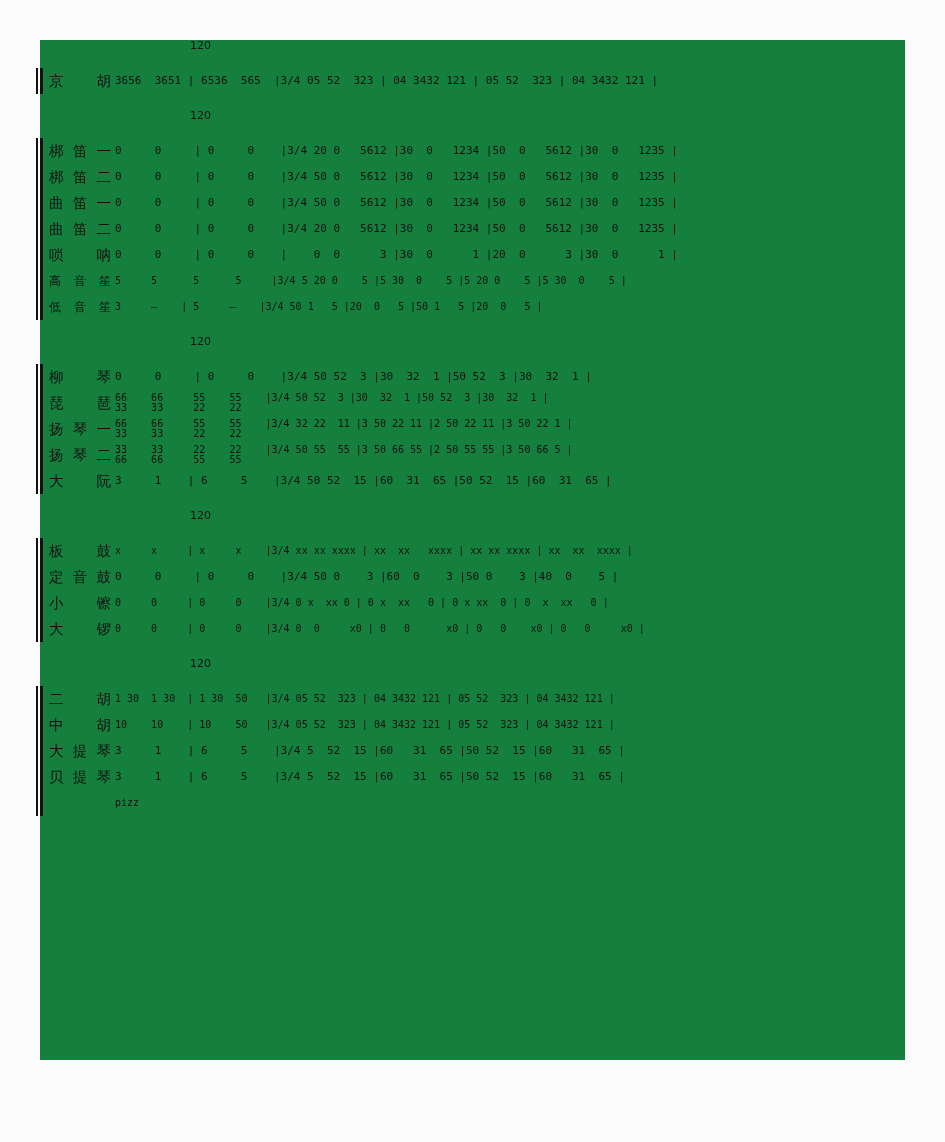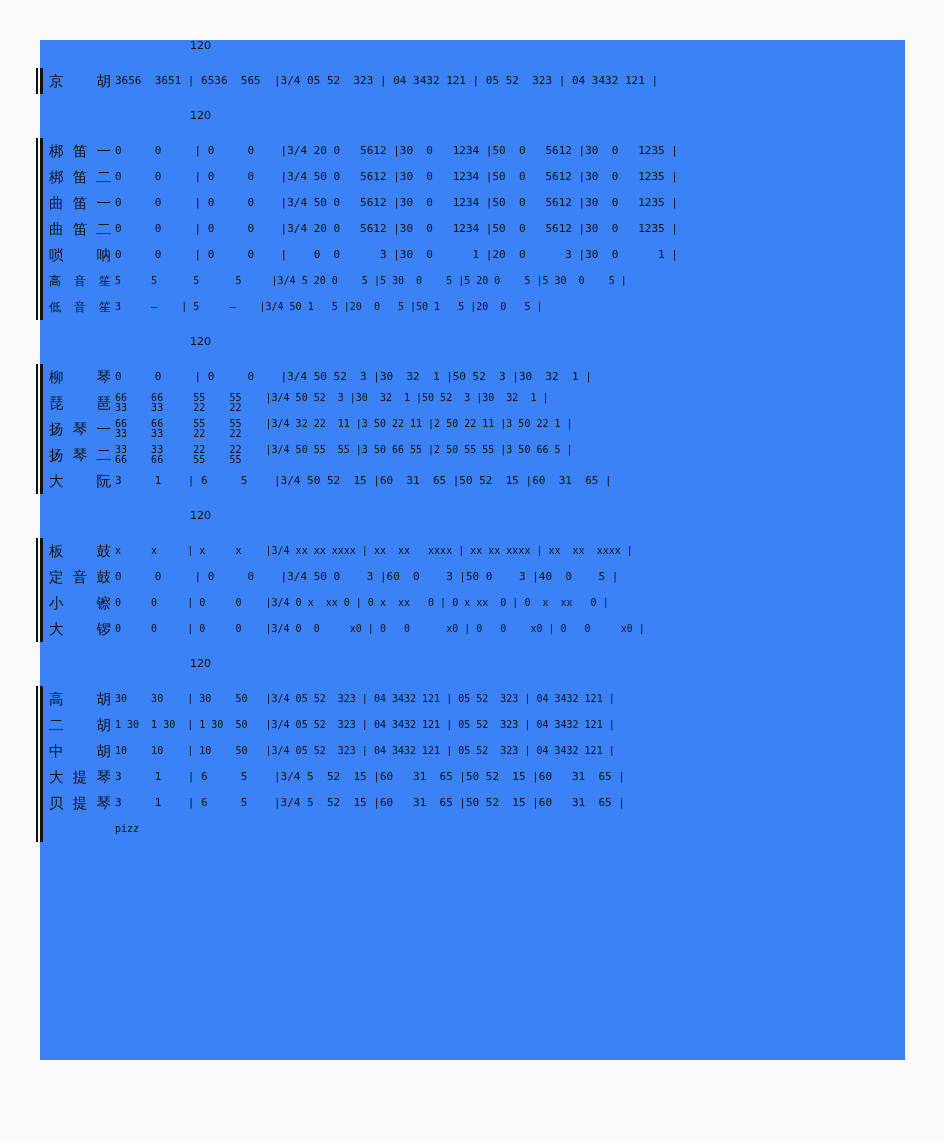--- a/index.html
+++ b/index.html
@@ -7,21 +7,21 @@
   .page{
     position:relative;
     width:945px;height:1142px;
     background:#fbfbfb;
     overflow:hidden;
   }
   .sheet{
     position:absolute;
     left:40px;top:40px;
     width:865px;height:1020px;
-    background:#3b82f6;
+    background:#15803d;
   }
   .inst{
     width:66px;
     flex:0 0 66px;
     text-align:justify;
     text-align-last:justify;
     font-family:"DejaVu Sans", sans-serif;
     font-size:14.5px;
     color:#111;
     padding-right:4px;
@@ -163,24 +163,20 @@
           <div class="inst">大 锣</div>
           <div class="notes tiny">0     0     | 0     0    |3/4 0  0     x0 | 0   0      x0 | 0   0    x0 | 0   0     x0 |</div>
         </div>
       </div>
     </div>
 
     <div class="sec">
       <div class="tempo">120</div>
       <div class="group">
         <div class="row">
-          <div class="inst">高 胡</div>
-          <div class="notes tiny">30    30    | 30    50   |3/4 05 52  323 | 04 3432 121 | 05 52  323 | 04 3432 121 |</div>
-        </div>
-        <div class="row">
           <div class="inst">二 胡</div>
           <div class="notes tiny">1 30  1 30  | 1 30  50   |3/4 05 52  323 | 04 3432 121 | 05 52  323 | 04 3432 121 |</div>
         </div>
         <div class="row">
           <div class="inst">中 胡</div>
           <div class="notes tiny">10    10    | 10    50   |3/4 05 52  323 | 04 3432 121 | 05 52  323 | 04 3432 121 |</div>
         </div>
         <div class="row">
           <div class="inst">大提琴</div>
           <div class="notes">3     1    | 6     5    |3/4 5  52  15 |60   31  65 |50 52  15 |60   31  65 |</div>

